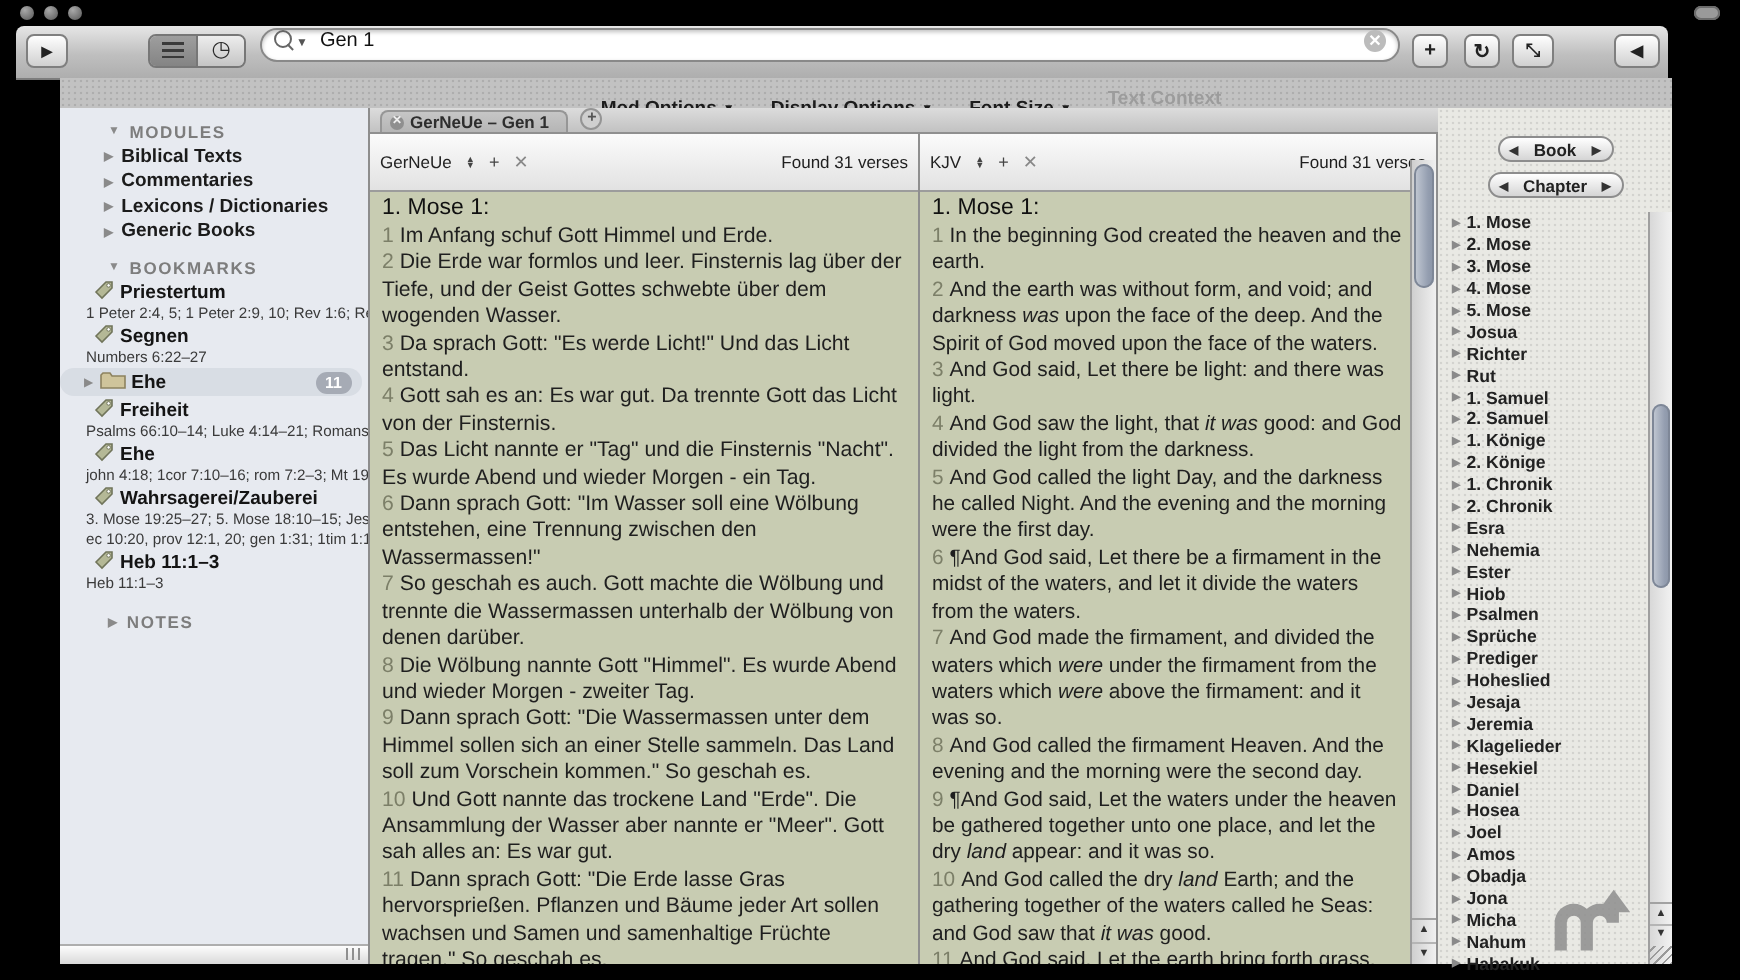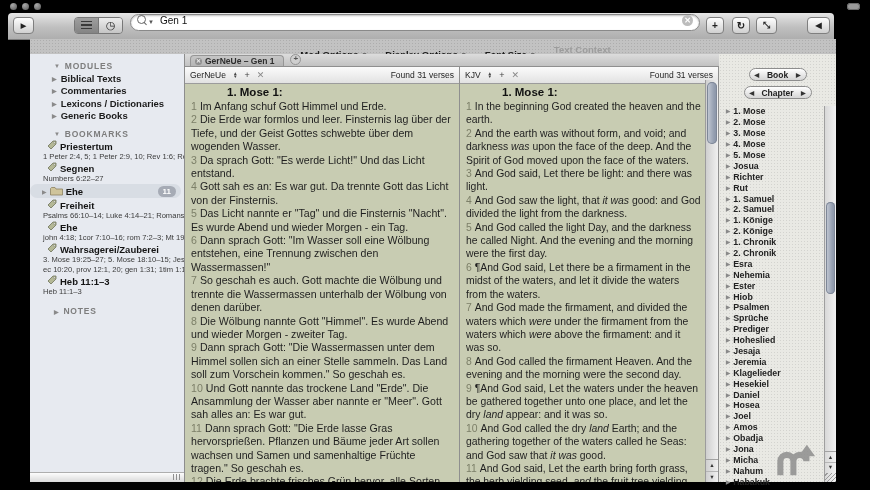--- a/index.html
+++ b/index.html
@@ -79,29 +79,29 @@
   .tab{margin-left:5px;height:11px;display:flex;align-items:center;gap:3px;padding:0 9px 0 4px;
        background:linear-gradient(#c6c6c6,#b5b5b5);border:1px solid #969696;border-bottom:none;
        border-radius:4px 4px 0 0;font-size:8.5px;font-weight:bold;color:#2e2e2e;box-sizing:border-box;}
   .tab-close{width:7px;height:7px;border-radius:50%;background:#8f8f8f;color:#efefef;font-size:6px;line-height:7px;text-align:center;}
   .tab-add{margin:0 0 1px 6px;width:9px;height:9px;border-radius:50%;background:#cfcfcf;border:1px solid #949494;
            color:#555;font-size:8px;line-height:8px;text-align:center;font-weight:bold;}
   .panes{flex:1;display:flex;min-height:0;}
   .pane{position:relative;box-sizing:border-box;display:flex;flex-direction:column;min-width:0;}
   .pane.left{width:275px;border-right:1px solid #8f8f8f;}
   .pane.right{width:259px;border-right:1px solid #8f8f8f;}
-  .pane-header{height:17px;background:linear-gradient(#fbfbfb,#e2e2e2);border-bottom:1px solid #9c9c9c;
+  .pane-header{height:29px;background:linear-gradient(#fbfbfb,#e2e2e2);border-bottom:1px solid #9c9c9c;
                display:flex;align-items:center;font-size:8.5px;color:#222;padding:0 5px;gap:7px;box-sizing:border-box;}
   .stepper{display:inline-flex;flex-direction:column;line-height:3.4px;font-size:4.6px;color:#444;}
   .ph-btn{color:#444;font-size:9px;line-height:9px;}
   .ph-x{color:#888;}
   .found{margin-left:auto;font-size:8.5px;color:#1e1e1e;}
   .pane-body{flex:1;background:#c8ccb2;padding:1px 6px;overflow:hidden;font-size:10.6px;line-height:13.4px;color:#1f1f1f;}
   .pane.right .pane-body{padding-right:17px;font-size:10.4px;}
-  .v-heading{font-weight:bold;font-size:11.5px;line-height:15px;color:#111;margin-left:36px;}
+  .v-heading{font-weight:normal;font-size:11.5px;line-height:15px;color:#111;}
   .verse .vn{color:#7c7f68;padding-right:3px;}
   .verse i{font-style:italic;}
 
   
   .vscroll{position:absolute;right:0;top:13px;bottom:0;width:13px;background:linear-gradient(90deg,#cfcfcf,#f0f0f0);
            border-left:1px solid #9c9c9c;box-sizing:border-box;}
   .vthumb{position:absolute;left:1px;right:1px;border-radius:5px;
           background:linear-gradient(90deg,#c6ccd6,#949eb0 70%,#8a94a6);box-shadow:inset 0 0 0 1px #7e8797;}
   .thumb-kjv{top:2px;height:62px;}
   .varrows{position:absolute;bottom:0;left:0;right:0;height:22px;border-top:1px solid #a2a2a2;display:flex;flex-direction:column;}

